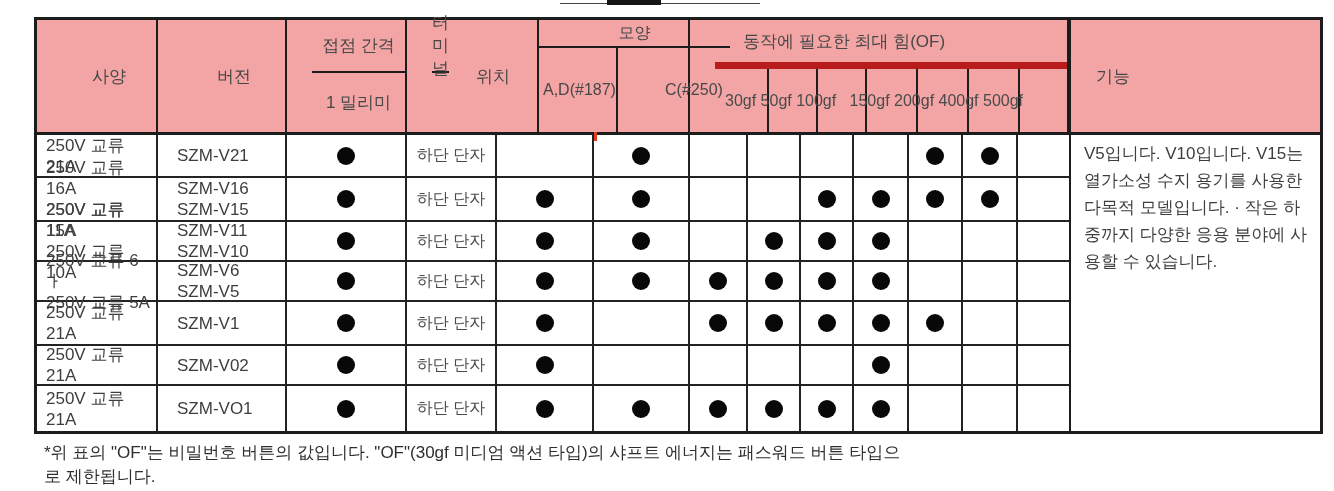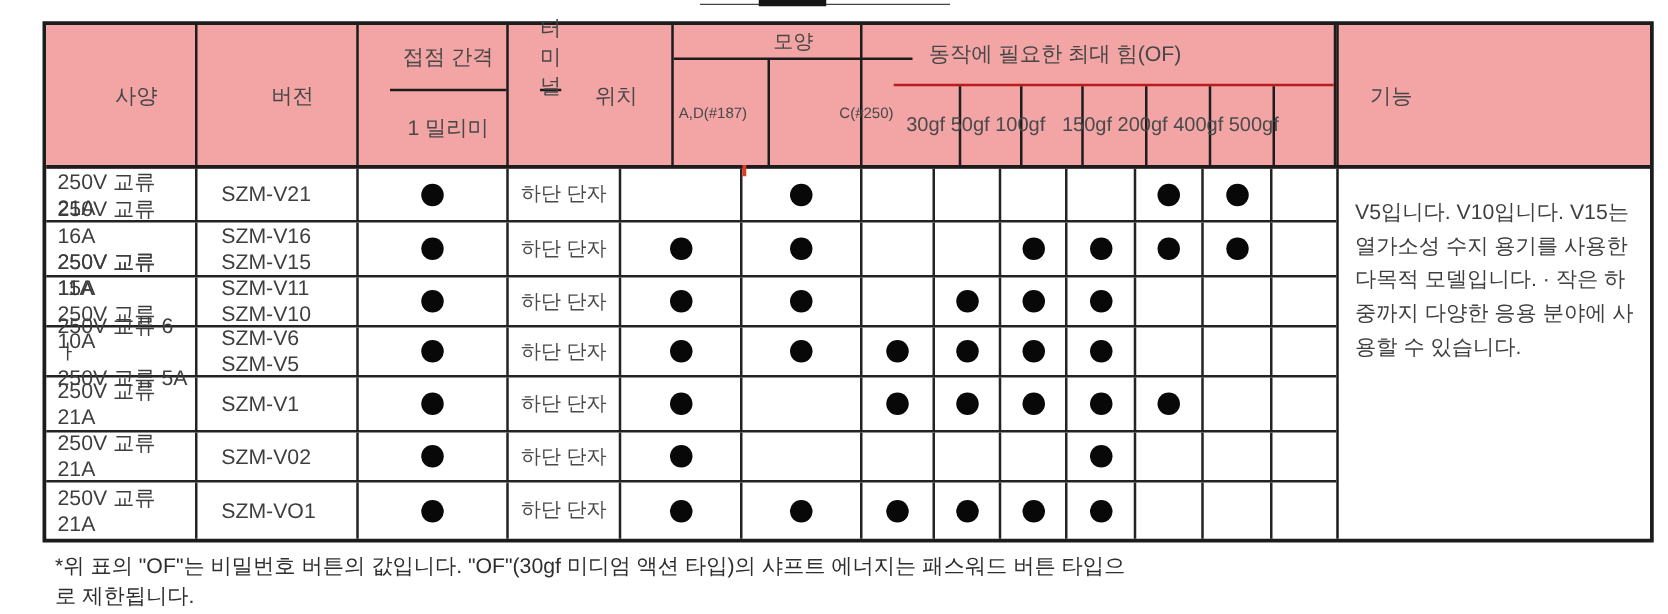--- a/index.html
+++ b/index.html
@@ -21,27 +21,27 @@
   .hcol.last{border-right:none;}
   .center{display:flex;align-items:center;justify-content:center;}
   .w-spec{width:121px;}
   .w-version{width:129px;}
   .w-gap{width:120px;flex-direction:column;}
   .w-term{width:283px;flex-direction:row;}
   .w-force{width:379px;flex-direction:column;}
   .w-func{width:251px;border-left:2px solid #1c1c1c;border-right:none;
           align-items:center;padding-left:25px;}
   .h-top{height:53px;border-bottom:2px solid #1c1c1c;}
-  .h-top-force{height:49px;border-bottom:2px solid #b91c1c;
+  .h-top-force{height:49px;border-bottom:7px solid #b91c1c;
                display:flex;align-items:center;padding-left:28px;}
   .h-bottom{flex:1;display:flex;}
   .h-pos{width:90px;border-right:2px solid #1c1c1c;}
   .h-shape{width:191px;display:flex;flex-direction:column;}
   .h-shape-top{height:28px;border-bottom:2px solid #1c1c1c;font-size:16px;}
-  .h-shape-bottom{flex:1;display:flex;font-size:12px;gap:40px;}
+  .h-shape-bottom{flex:1;display:flex;font-size:16px;gap:40px;}
   .h-ad{width:97px;border-right:2px solid #1c1c1c;display:flex;align-items:center;padding-left:4px;}
   .h-c{width:94px;}
   .h-forcecells{flex:1;display:flex;position:relative;}
   .fh{border-right:2px solid #1c1c1c;height:100%;}
   .fh:last-child{border-right:none;}
   .force-labels{position:absolute;left:10px;top:50%;transform:translateY(-50%);
                 white-space:pre;font-size:16px;color:#4a4a4a;z-index:2;}
 
   
   .f1{width:58px;} .f2{width:53px;} .f3{width:53px;} .f4{width:55px;}
@@ -58,21 +58,21 @@
   .c-version{width:129px;flex-direction:column;align-items:flex-start;
              justify-content:center;padding-left:19px;line-height:21px;}
   .c-gap{width:120px;}
   .c-pos{width:90px;font-size:16px;color:#4a4a4a;}
   .c-ad{width:97px;}
   .c-c{width:96px;}
   .c-f{border-right:2px solid #232323;display:flex;align-items:center;justify-content:center;}
   .c-f.f7{border-right:none;}
   .dot{width:18px;height:18px;border-radius:50%;background:#080808;display:block;}
 
-  .func-cell{width:251px;border-left:2px solid #1c1c1c;padding:21px 12px 0 13px;
+  .func-cell{width:251px;border-left:2px solid #1c1c1c;padding:5px 12px 0 13px;
              font-size:17px;line-height:27px;color:#3e3e3e;}
   .func-cell .p2{margin-top:25px;}
 
   
   .footnote{position:absolute;left:44px;top:441px;font-size:17px;line-height:24px;color:#2e2e2e;}
 </style>
 </head>
 <body>
 
 <div class="artifact-line"></div>

